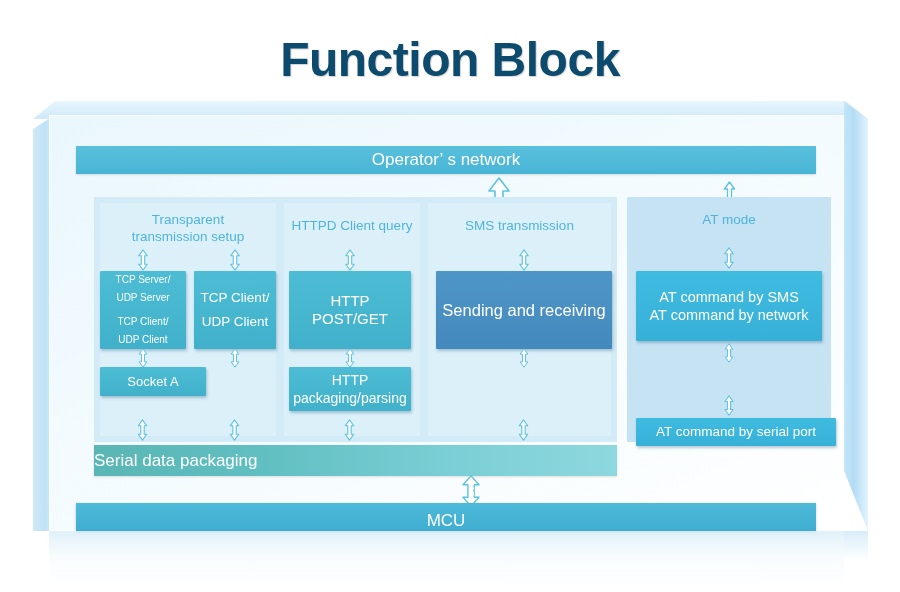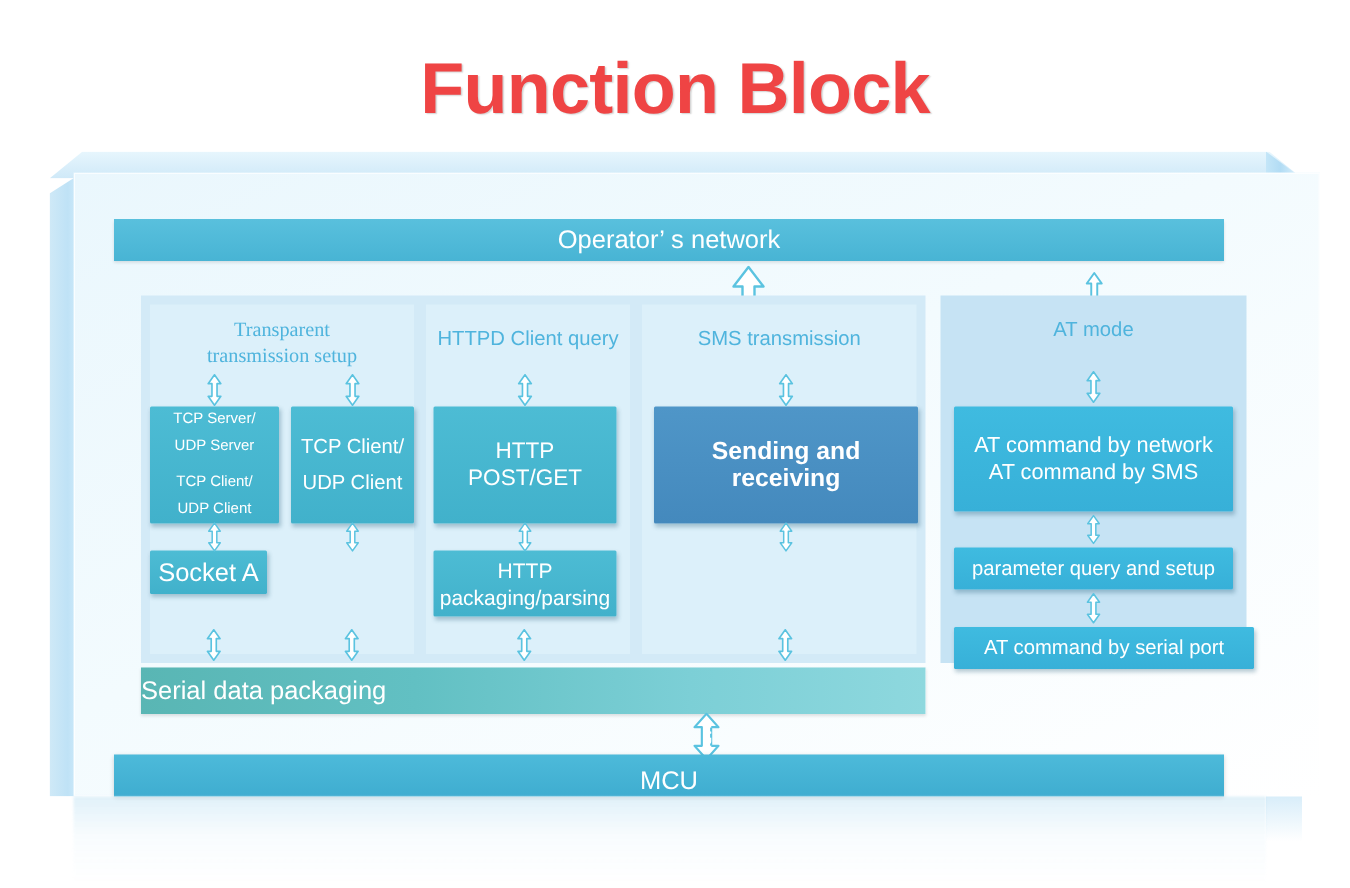--- a/index.html
+++ b/index.html
@@ -7,21 +7,21 @@
     width:900px;height:592px;overflow:hidden;
     background:#ffffff;
     font-family:"Liberation Sans","DejaVu Sans",sans-serif;
     position:relative;
   }
 
   
   #page-title{
     position:absolute;top:32px;left:0;width:900px;
     text-align:center;
-    font-size:48px;font-weight:bold;color:#ef4444;
+    font-size:48px;font-weight:bold;color:#0c4a6e;
     letter-spacing:-0.5px;
     text-shadow:1px 1px 1px rgba(0,0,0,.18);
   }
 
   
   #diagram-shell{
     position:absolute;left:33px;top:101px;width:835px;height:430px;
   }
   
   .bevel-left{
@@ -36,21 +36,20 @@
   }
   .bevel-right{
     position:absolute;right:0;top:0;width:24px;height:430px;
     background:linear-gradient(90deg,#c4e6f8 0%,#b2dcf4 40%,#e3f4fd 100%);
     clip-path:polygon(0 0,100% 18px,100% 100%,0 86%);
   }
   #diagram-panel{
     position:absolute;left:16px;top:14px;width:795px;height:416px;
     background:linear-gradient(155deg,#eaf7fd 0%,#f3fbfe 45%,#ffffff 100%);
     box-shadow:inset 0 0 0 1px rgba(255,255,255,.7);
-    padding-left:36px;
   }
 
   
   #operator-bar{
     position:absolute;left:27px;top:31px;width:740px;height:28px;
     background:linear-gradient(180deg,#59c0dd 0%,#48b4d4 100%);
     color:#ffffff;font-size:17px;
     display:flex;align-items:center;justify-content:center;
     box-shadow:0 1px 2px rgba(0,0,0,.12);
   }
@@ -71,38 +70,38 @@
   #col-at{
     position:absolute;left:578px;top:82px;width:204px;height:245px;
     background:#c6e3f4;
   }
 
   .col-title{
     position:absolute;left:0;width:100%;text-align:center;
     color:#4fb4dd;font-size:13.5px;line-height:17px;
     top:14px;
   }
-  #col-transparent .col-title{top:8px;font-family:Liberation Serif, serif;}
+  #col-transparent .col-title{top:8px;}
 
   
   .box{
     position:absolute;
     display:flex;flex-direction:column;align-items:center;justify-content:center;
     color:#ffffff;text-align:center;line-height:18px;
     box-shadow:1px 2px 3px rgba(20,80,110,.30);
     border-radius:1px;
   }
   .box-teal{background:linear-gradient(180deg,#4dbcd4 0%,#41b1cb 100%);}
-  .box-steel{background:linear-gradient(180deg,#4f96c8 0%,#4489bd 100%);font-weight:bold;}
+  .box-steel{background:linear-gradient(180deg,#4f96c8 0%,#4489bd 100%);}
   .box-cyan{background:linear-gradient(180deg,#3fbbe0 0%,#37b0d8 100%);}
 
   
   #box-tcp-server{left:51px;top:156px;width:86px;height:78px;font-size:10px;}
   #box-tcp-client{left:145px;top:156px;width:82px;height:78px;font-size:13.5px;}
-  #box-socket-a{left:51px;top:252px;width:78px;height:29px;font-size:17px;}
+  #box-socket-a{left:51px;top:252px;width:106px;height:29px;font-size:13px;}
   #box-socket-b{left:145px;top:252px;width:82px;height:29px;font-size:15px;}
   .sub-line{display:block;}
   .gap-line{margin-top:6px;}
 
   
   #box-http-postget{left:240px;top:156px;width:122px;height:78px;font-size:15px;}
   #box-http-pack{left:240px;top:252px;width:122px;height:44px;font-size:14px;}
 
   
   #box-sending{left:387px;top:156px;width:176px;height:78px;font-size:16.5px;}
@@ -233,27 +232,24 @@
       <span class="sub-line">HTTP</span>
       <span class="sub-line">packaging/parsing</span>
     </div>
 
     <div class="box box-steel" id="box-sending">
       <span>Sending and receiving</span>
     </div>
 
 
     <div class="box box-cyan" id="box-at-cmd">
+      <span class="sub-line">AT command by SMS</span>
       <span class="sub-line">AT command by network</span>
-      <span class="sub-line">AT command by SMS</span>
-    </div>
-
-    <div class="box box-cyan" id="box-at-param">
-      <span>parameter query and setup</span>
-    </div>
+    </div>
+
 
     <div class="box box-cyan" id="box-at-serial">
       <span>AT command by serial port</span>
     </div>
 
     <div class="arrow" style="left:88px;top:134px;">
       <svg width="12" height="22" viewBox="0 0 13 26">
           <path d="M6.5 1 L11.5 8 L8.5 8 L8.5 18 L11.5 18 L6.5 25 L1.5 18 L4.5 18 L4.5 8 L1.5 8 Z" fill="#ffffff" stroke="#5bc3e0" stroke-width="1.3" stroke-linejoin="round"></path>
         </svg>
     </div>

